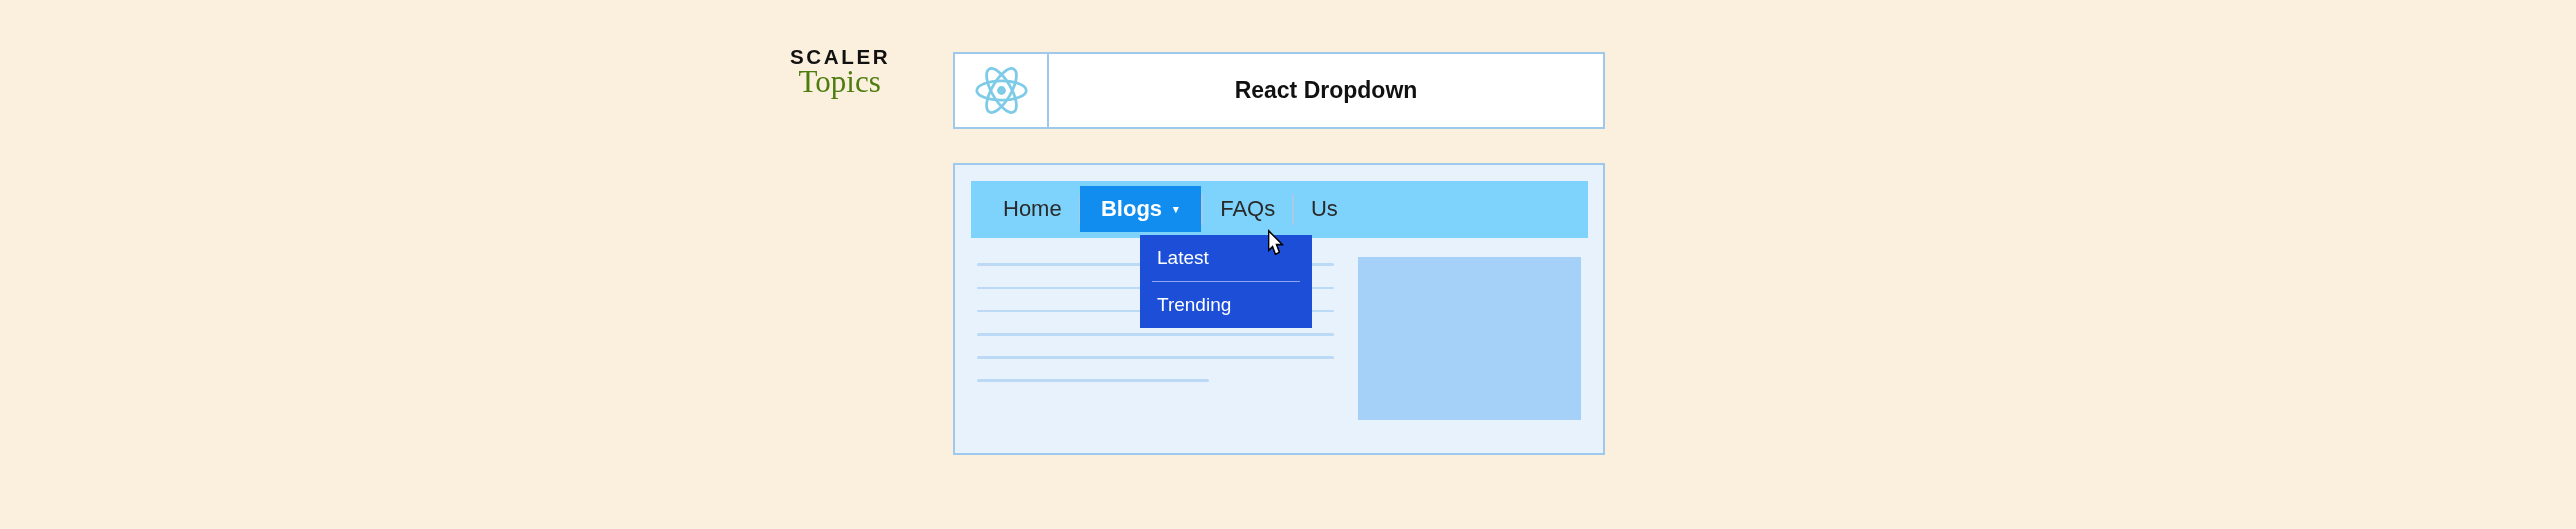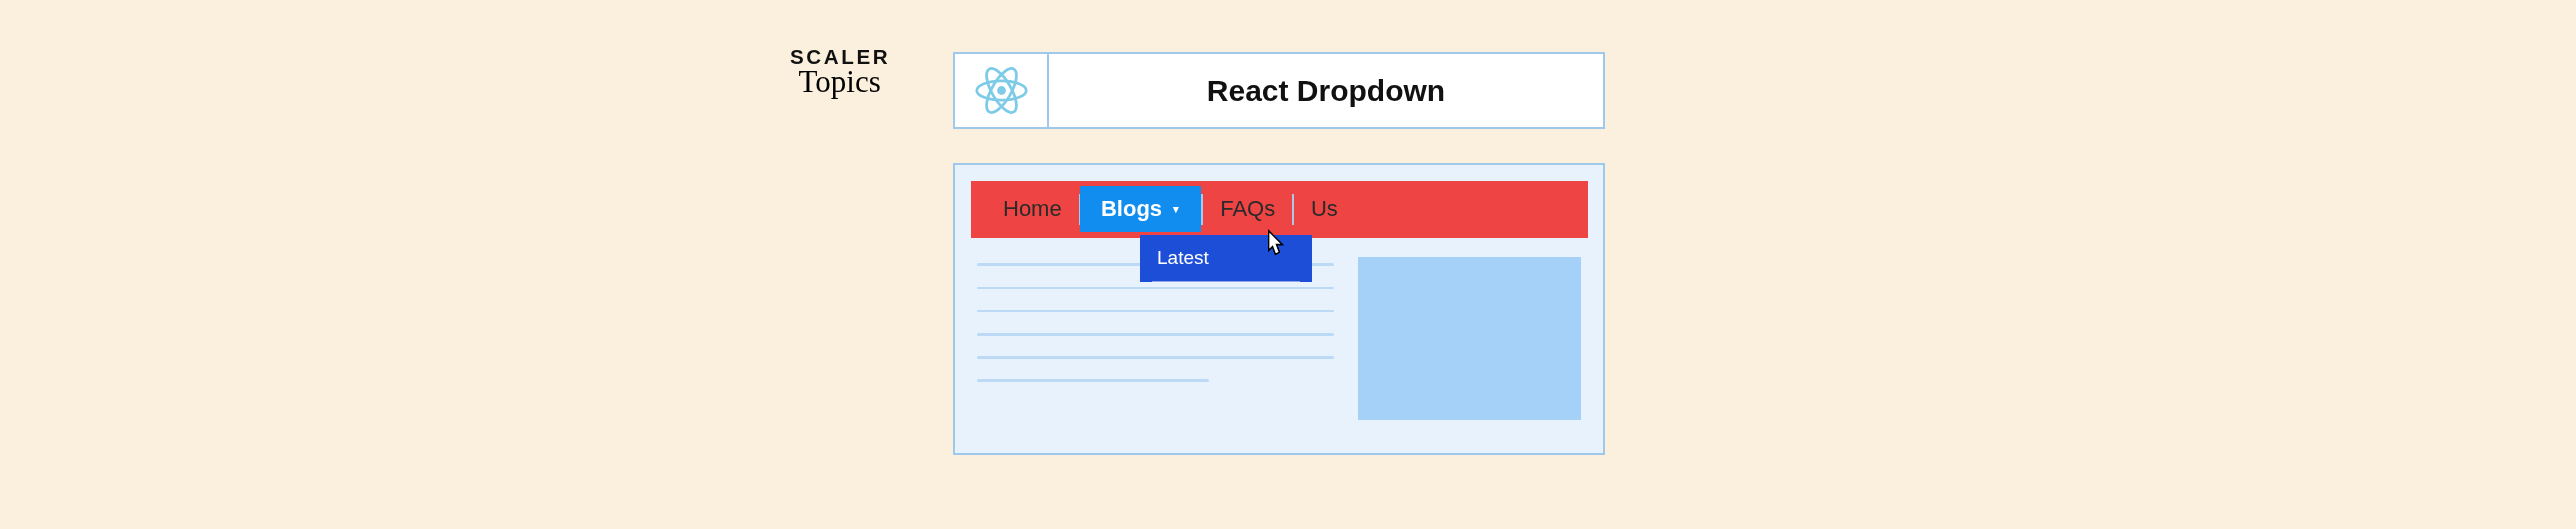--- a/index.html
+++ b/index.html
@@ -30,21 +30,21 @@
   }
   .logo-scaler {
     font-weight: 800;
     font-size: 20.6px;
     letter-spacing: 2.6px;
     color: #111;
   }
   .logo-topics {
     font-family: "Brush Script MT", cursive;
     font-size: 31px;
-    color: #000000;
+    color: #4d7c0f;
     margin-top: -1.7px;
     margin-left: 8.6px;
   }
   
   .titlebar {
     position: absolute;
     left: 180px;
     top: 52px;
     width: 652px;
     height: 77px;
@@ -59,38 +59,38 @@
     align-items: center;
     justify-content: center;
     border-right: 2.6px solid #9ec9ed;
   }
   .react-atom svg { display: block; }
   .titlebar .title {
     flex: 1;
     display: flex;
     align-items: center;
     justify-content: center;
-    font-size: 30px;
+    font-size: 23px;
     font-weight: 800;
     color: #111;
   }
   
   .browser {
     position: absolute;
     left: 180px;
     top: 163px;
     width: 652px;
     height: 292px;
     background: #e7f2fd;
     border: 2.6px solid #9ec9ed;
     padding: 15.5px;
   }
   .navbar {
     height: 57px;
-    background: #ef4444;
+    background: #7dd3fc;
     display: flex;
     align-items: center;
     padding: 0 15.5px;
     position: relative;
   }
   .nav-item {
     font-size: 22px;
     color: #2a2a2a;
     padding: 5.2px 17px;
     position: relative;
@@ -214,15 +214,16 @@
         <div class="line"></div>
         <div class="line short"></div>
       </div>
       <div class="card"></div>
     </div>
   </div>
 
   <div class="dropdown" style="left:367px; top:235px;">
     <div class="dropdown-item">Latest</div>
     <div class="dropdown-sep"></div>
+    <div class="dropdown-item">Trending</div>
   </div>
 </div>
 
 
 </body></html>

